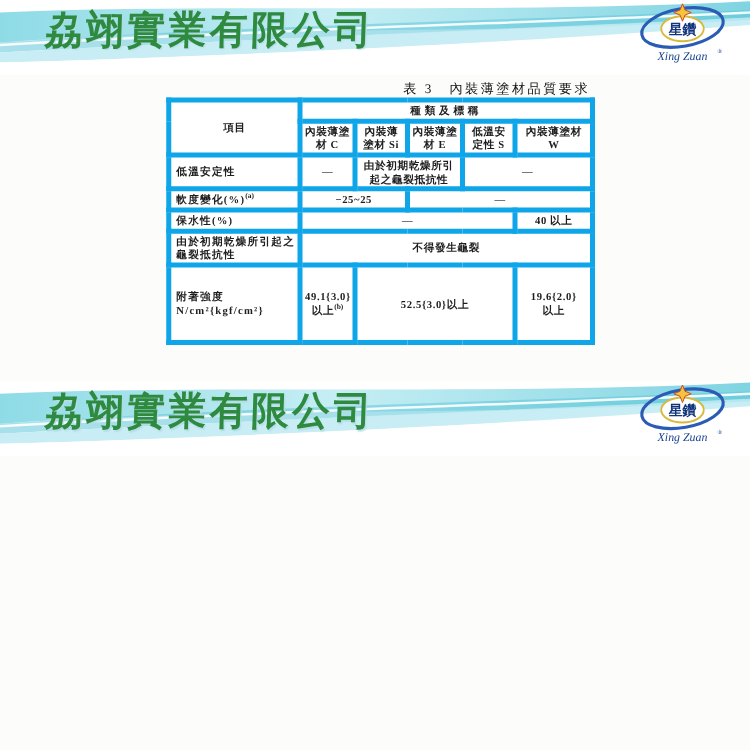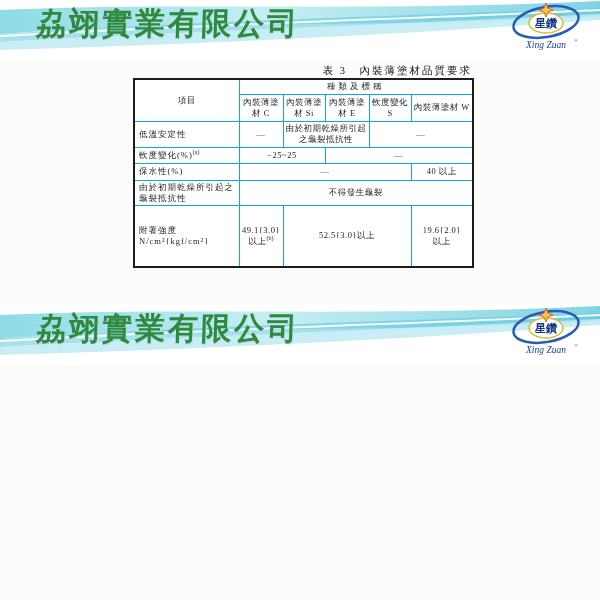--- a/index.html
+++ b/index.html
@@ -11,22 +11,22 @@
   .banner{position:absolute;left:0;top:0;width:600px;height:60px;}
   .banner-svg{position:absolute;left:0;top:0;width:600px;height:60px;}
   .company-title{position:absolute;left:36px;top:4px;font-size:30px;font-weight:bold;
     color:#2e8a3e;letter-spacing:3px;transform:skewX(-2deg) scaleY(1.04);
     text-shadow:1px 1px 1px rgba(180,220,230,0.9);white-space:nowrap;}
   .logo{position:absolute;right:12px;top:2px;width:84px;height:54px;}
   .tbl-title{position:absolute;font-size:10.5px;letter-spacing:2px;color:#111;text-align:center;}
   #t1-title{left:133px;top:64px;width:339px;text-align:right;}
   table{border-collapse:collapse;table-layout:fixed;position:absolute;background:#ffffff;}
   #table1{left:133px;top:78px;width:339px;border:2px solid #1c1c1c;}
-  td,th{border:1px solid #0ea5e9;font-size:8.5px;color:#1e1e1e;padding:1px 2px;
-    font-weight:normal;letter-spacing:0.5px;line-height:1.25;overflow:hidden;}
+  td,th{border:4px solid #0ea5e9;font-size:8.5px;color:#1e1e1e;padding:1px 2px;
+    font-weight:bold;letter-spacing:0.5px;line-height:1.25;overflow:hidden;}
   .lab{text-align:left;padding-left:4px;letter-spacing:1px;}
   .ctr{text-align:center;}
   .dash{color:#4a4a4a;text-align:center;}
   .prelines{white-space:pre-line;}
   .sup{font-size:6px;vertical-align:super;letter-spacing:0;}
   .hgroup{letter-spacing:3px;text-align:center;}
   .source-note{position:absolute;right:16px;font-size:11.5px;font-weight:bold;
     letter-spacing:1px;color:#000;}
   #src1{top:280px;}
 </style>
@@ -76,21 +76,21 @@
       </colgroup>
       <tbody>
           <tr style="height:15px">
         <td class="ctr" rowspan="2">項目</td>
         <td class="hgroup" colspan="5">種類及標稱</td>
       </tr>
       <tr style="height:27px">
         <td class="ctr">內裝薄塗材 C</td>
         <td class="ctr">內裝薄塗材 Si</td>
         <td class="ctr">內裝薄塗材 E</td>
-        <td class="ctr">軟度變化 S</td>
+        <td class="ctr">低溫安定性 S</td>
         <td class="ctr">內裝薄塗材 W</td>
       </tr>
       <tr style="height:26px">
         <td class="lab">低溫安定性</td>
         <td class="dash">—</td>
         <td class="ctr" colspan="2">由於初期乾燥所引起之龜裂抵抗性</td>
         <td class="dash" colspan="2">—</td>
       </tr>
       <tr style="height:16px">
         <td class="lab"><span>軟度變化(%)</span><span class="sup">(a)</span></td>

